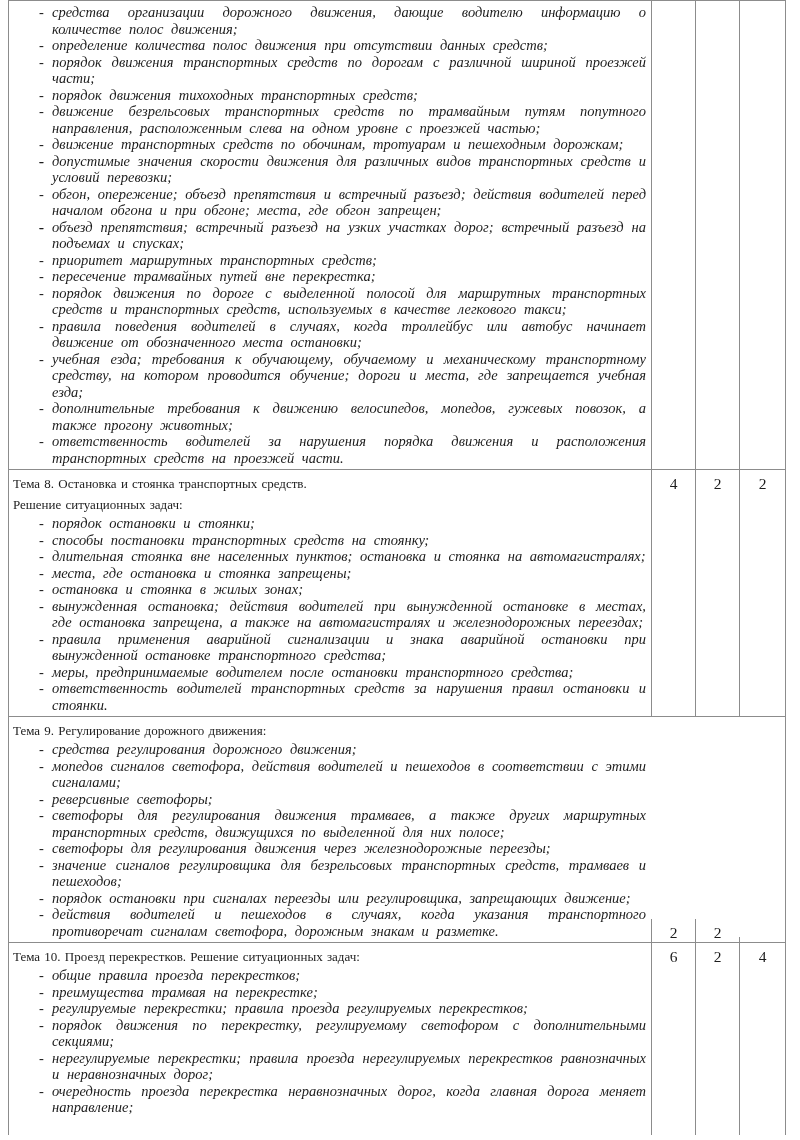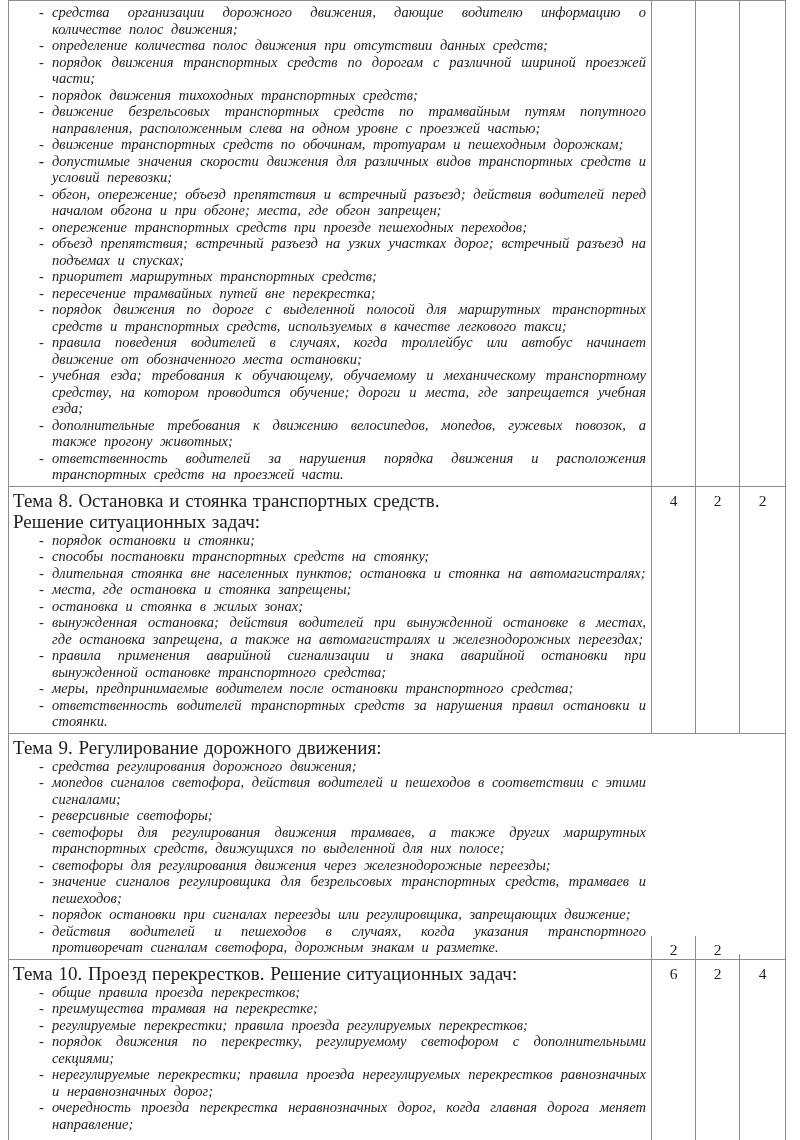--- a/index.html
+++ b/index.html
@@ -28,21 +28,21 @@
   .row:nth-child(5){min-height:64px;}
   .cell{box-sizing:border-box;}
   .cell.topic{flex:1 1 auto;min-width:0;padding:3px 3px 3px 4px;}
   .cell.hours{
     flex:0 0 44px;border-left:1px solid var(--border-color);
     text-align:center;font-size:15.5px;line-height:18px;padding-top:5px;
     font-style:normal;
   }
   .cell.hours.last{flex:0 0 46px;}
   .title-line{
-    font-size:19px;line-height:21px;word-spacing:1px;text-align:left;
+    font-size:13px;line-height:21px;word-spacing:1px;text-align:left;
   }
   ul.bullets{margin:0;padding:0;list-style:none;}
   ul.bullets li{
     position:relative;padding-left:39px;padding-right:2px;
     font-style:italic;font-size:14.5px;line-height:16.5px;
     text-align:justify;word-spacing:4px;
   }
   ul.bullets li .dash{
     position:absolute;left:26px;top:0;font-style:italic;word-spacing:normal;
   }
@@ -57,21 +57,21 @@
       <ul class="bullets">
           <li><span class="dash">-</span><span>средства организации дорожного движения, дающие водителю информацию о количестве полос движения;</span></li>
           <li><span class="dash">-</span><span>определение количества полос движения при отсутствии данных средств;</span></li>
           <li><span class="dash">-</span><span>порядок движения транспортных средств по дорогам с различной шириной проезжей части;</span></li>
           <li><span class="dash">-</span><span>порядок движения тихоходных транспортных средств;</span></li>
           <li><span class="dash">-</span><span>движение безрельсовых транспортных средств по трамвайным путям попутного направления, расположенным слева на одном уровне с проезжей частью;</span></li>
           <li><span class="dash">-</span><span>движение транспортных средств по обочинам, тротуарам и пешеходным дорожкам;</span></li>
           <li><span class="dash">-</span></li>
           <li><span class="dash">-</span><span>допустимые значения скорости движения для различных видов транспортных средств и условий перевозки;</span></li>
           <li><span class="dash">-</span><span>обгон, опережение; объезд препятствия и встречный разъезд; действия водителей перед началом обгона и при обгоне; места, где обгон запрещен;</span></li>
-          <li><span class="dash">-</span><span>опережение транспортных средств при проезде пешеходных переходов;</span></li>
+          <li><span class="dash">-</span></li>
           <li><span class="dash">-</span><span>объезд препятствия; встречный разъезд на узких участках дорог; встречный разъезд на подъемах и спусках;</span></li>
           <li><span class="dash">-</span><span>приоритет маршрутных транспортных средств;</span></li>
           <li><span class="dash">-</span><span>пересечение трамвайных путей вне перекрестка;</span></li>
           <li><span class="dash">-</span><span>порядок движения по дороге с выделенной полосой для маршрутных транспортных средств и транспортных средств, используемых в качестве легкового такси;</span></li>
           <li><span class="dash">-</span><span>правила поведения водителей в случаях, когда троллейбус или автобус начинает движение от обозначенного места остановки;</span></li>
           <li><span class="dash">-</span><span>учебная езда; требования к обучающему, обучаемому и механическому транспортному средству, на котором проводится обучение; дороги и места, где запрещается учебная езда;</span></li>
           <li><span class="dash">-</span><span>дополнительные требования к движению велосипедов, мопедов, гужевых повозок, а также прогону животных;</span></li>
           <li><span class="dash">-</span><span>ответственность водителей за нарушения порядка движения и расположения транспортных средств на проезжей части.</span></li>
         </ul>
     </div>

